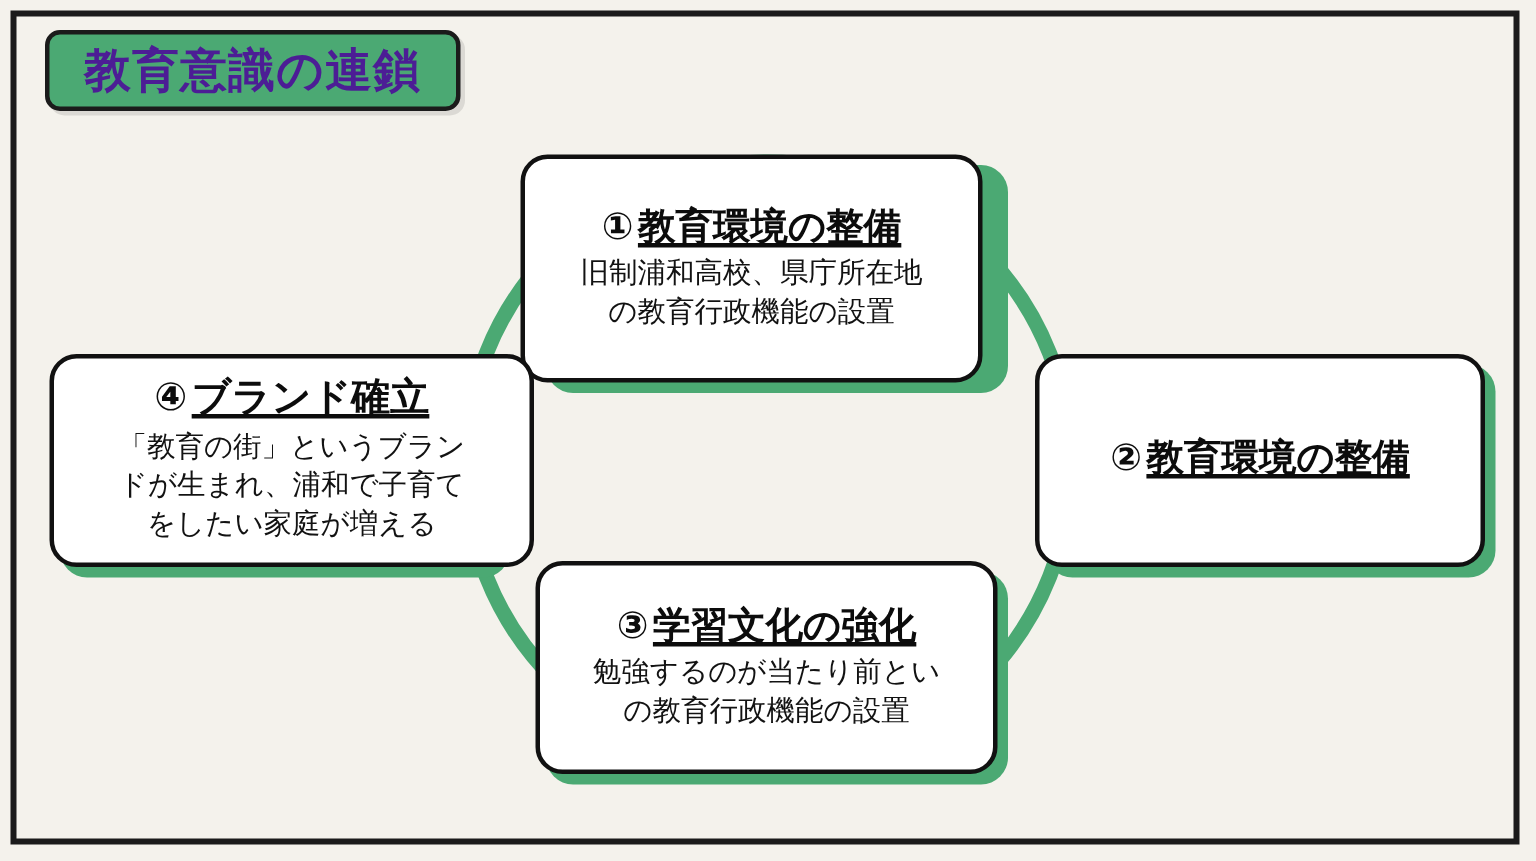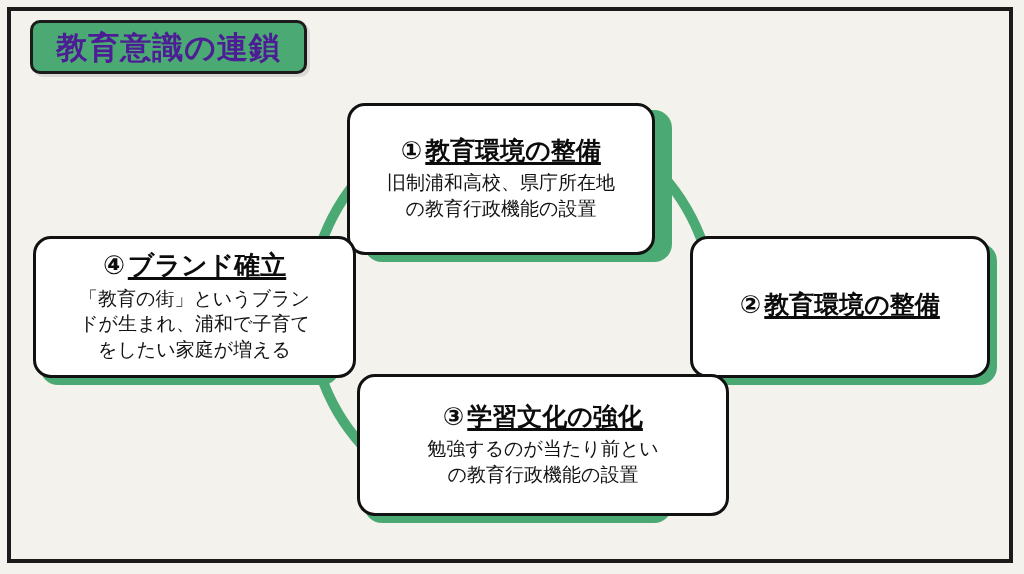--- a/index.html
+++ b/index.html
@@ -117,21 +117,21 @@
     white-space: pre-line;
   }
 
   
   #node1        { left: 347px; top: 103px;  width: 308px; height: 152px; }
   #node1-shadow { left: 364px; top: 110px;  width: 308px; height: 152px; }
 
   #node2        { left: 690px; top: 236px;  width: 300px; height: 142px; }
   #node2-shadow { left: 697px; top: 243px;  width: 300px; height: 142px; }
 
-  #node3        { left: 357px; top: 374px;  width: 372px; height: 142px; }
+  #node3        { left: 357px; top: 374px;  width: 308px; height: 142px; }
   #node3-shadow { left: 364px; top: 381px;  width: 308px; height: 142px; }
 
   #node4        { left: 33px;  top: 236px;  width: 323px; height: 142px; }
   #node4-shadow { left: 40px;  top: 243px;  width: 300px; height: 142px; }
 
   #node4 .node-heading { font-size: 26px; }
   #node4 .node-body    { font-size: 19px; }
 </style>
 </head>
 <body>

